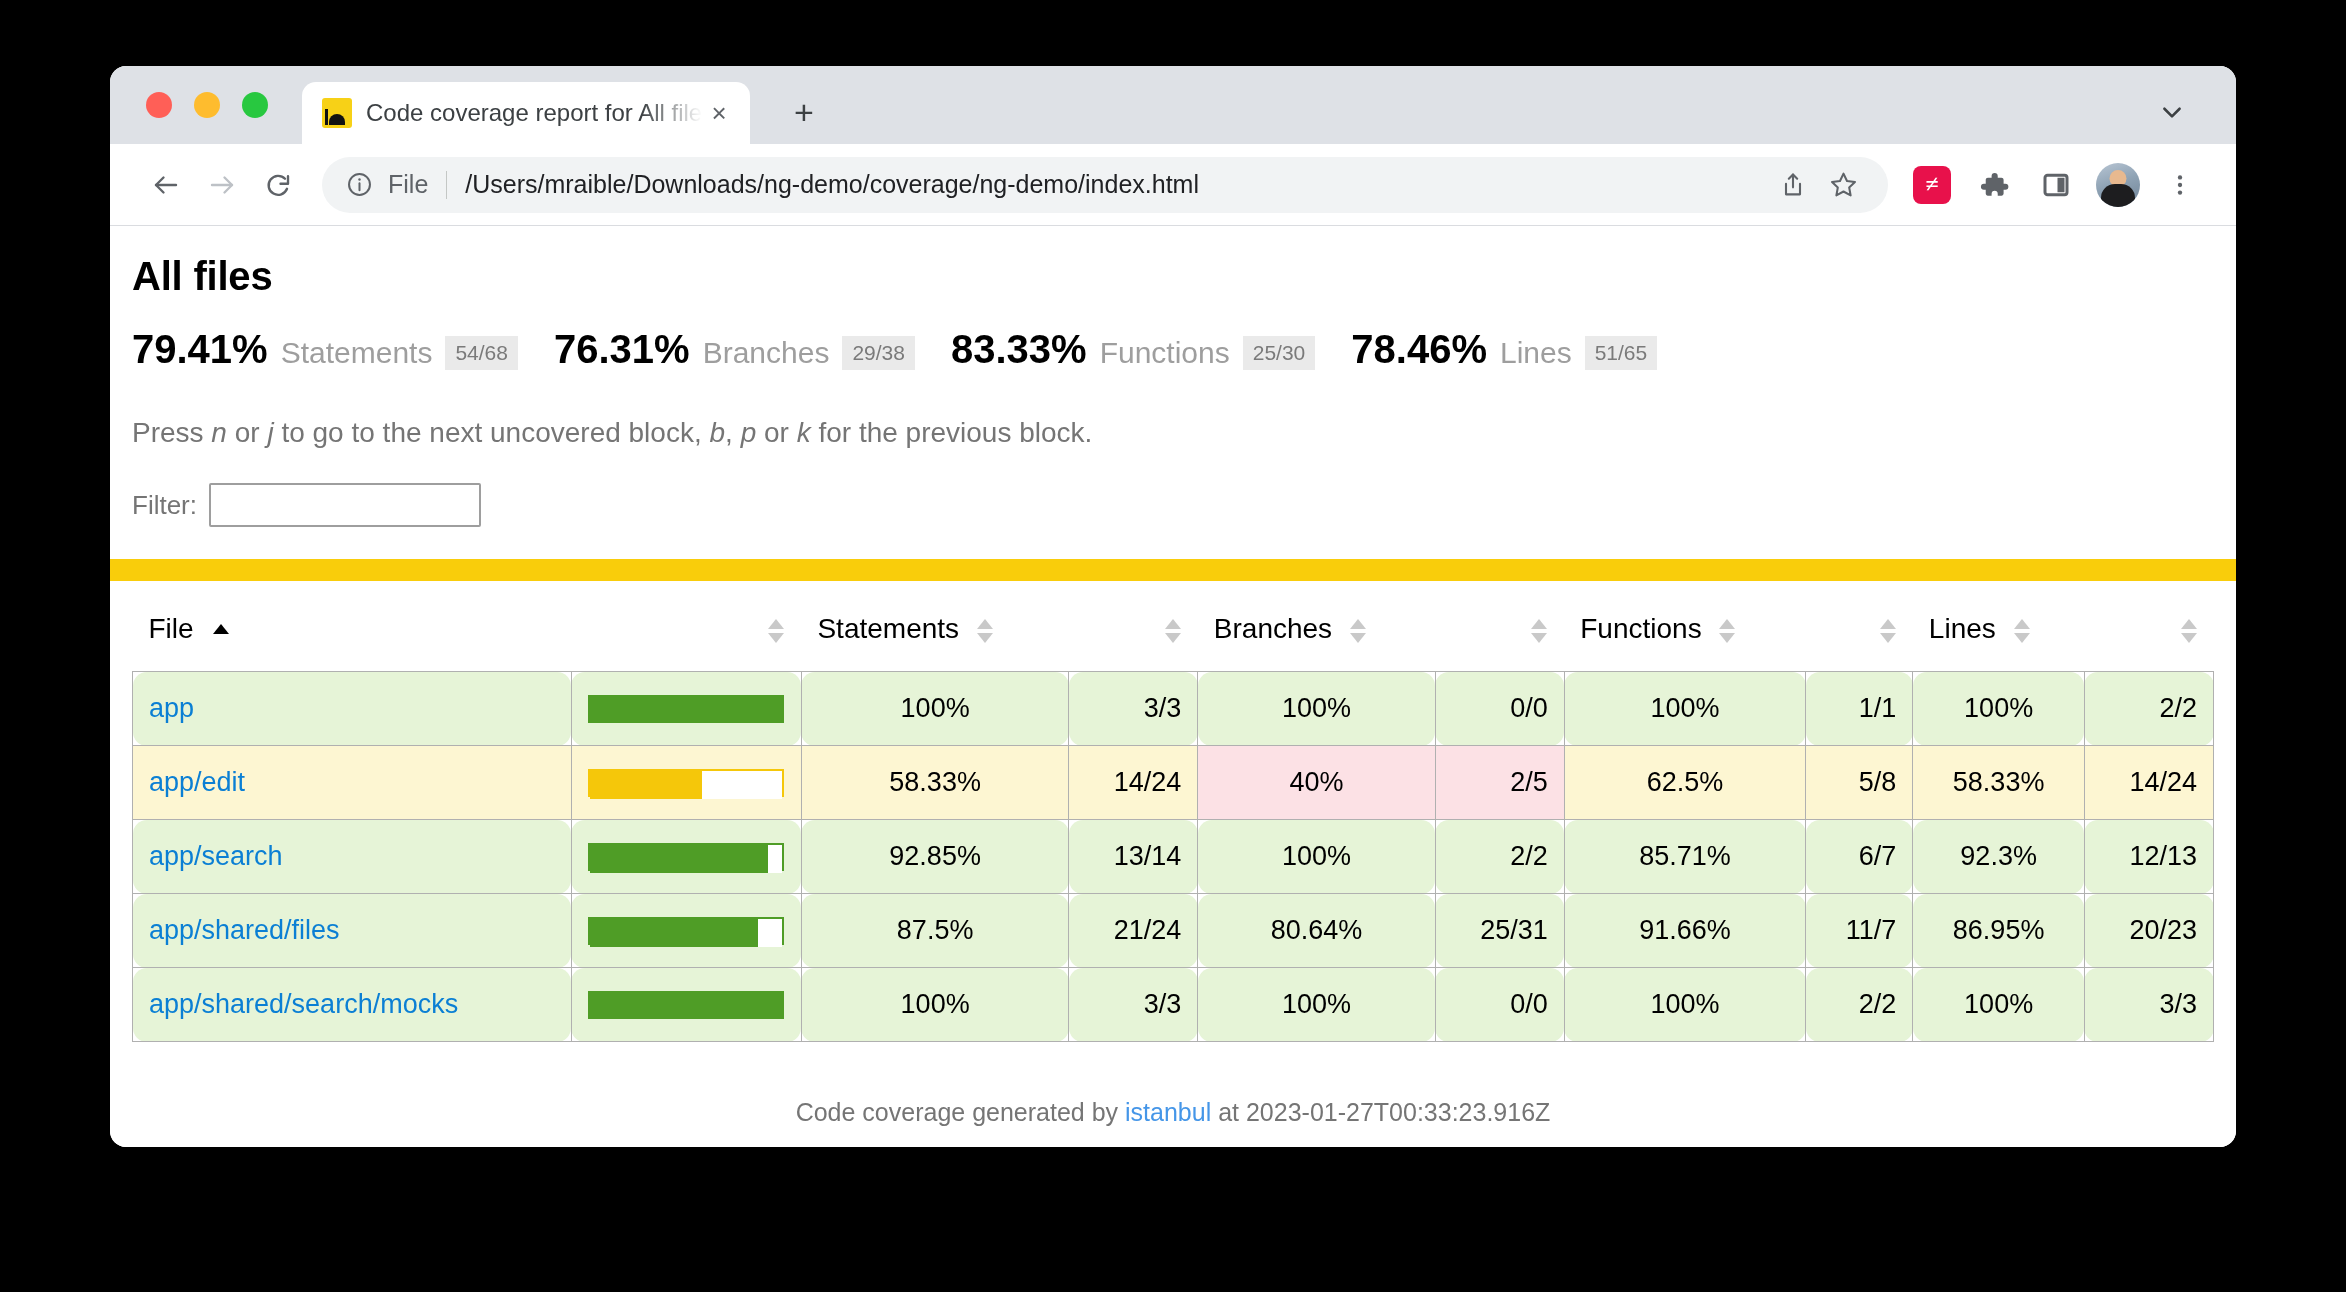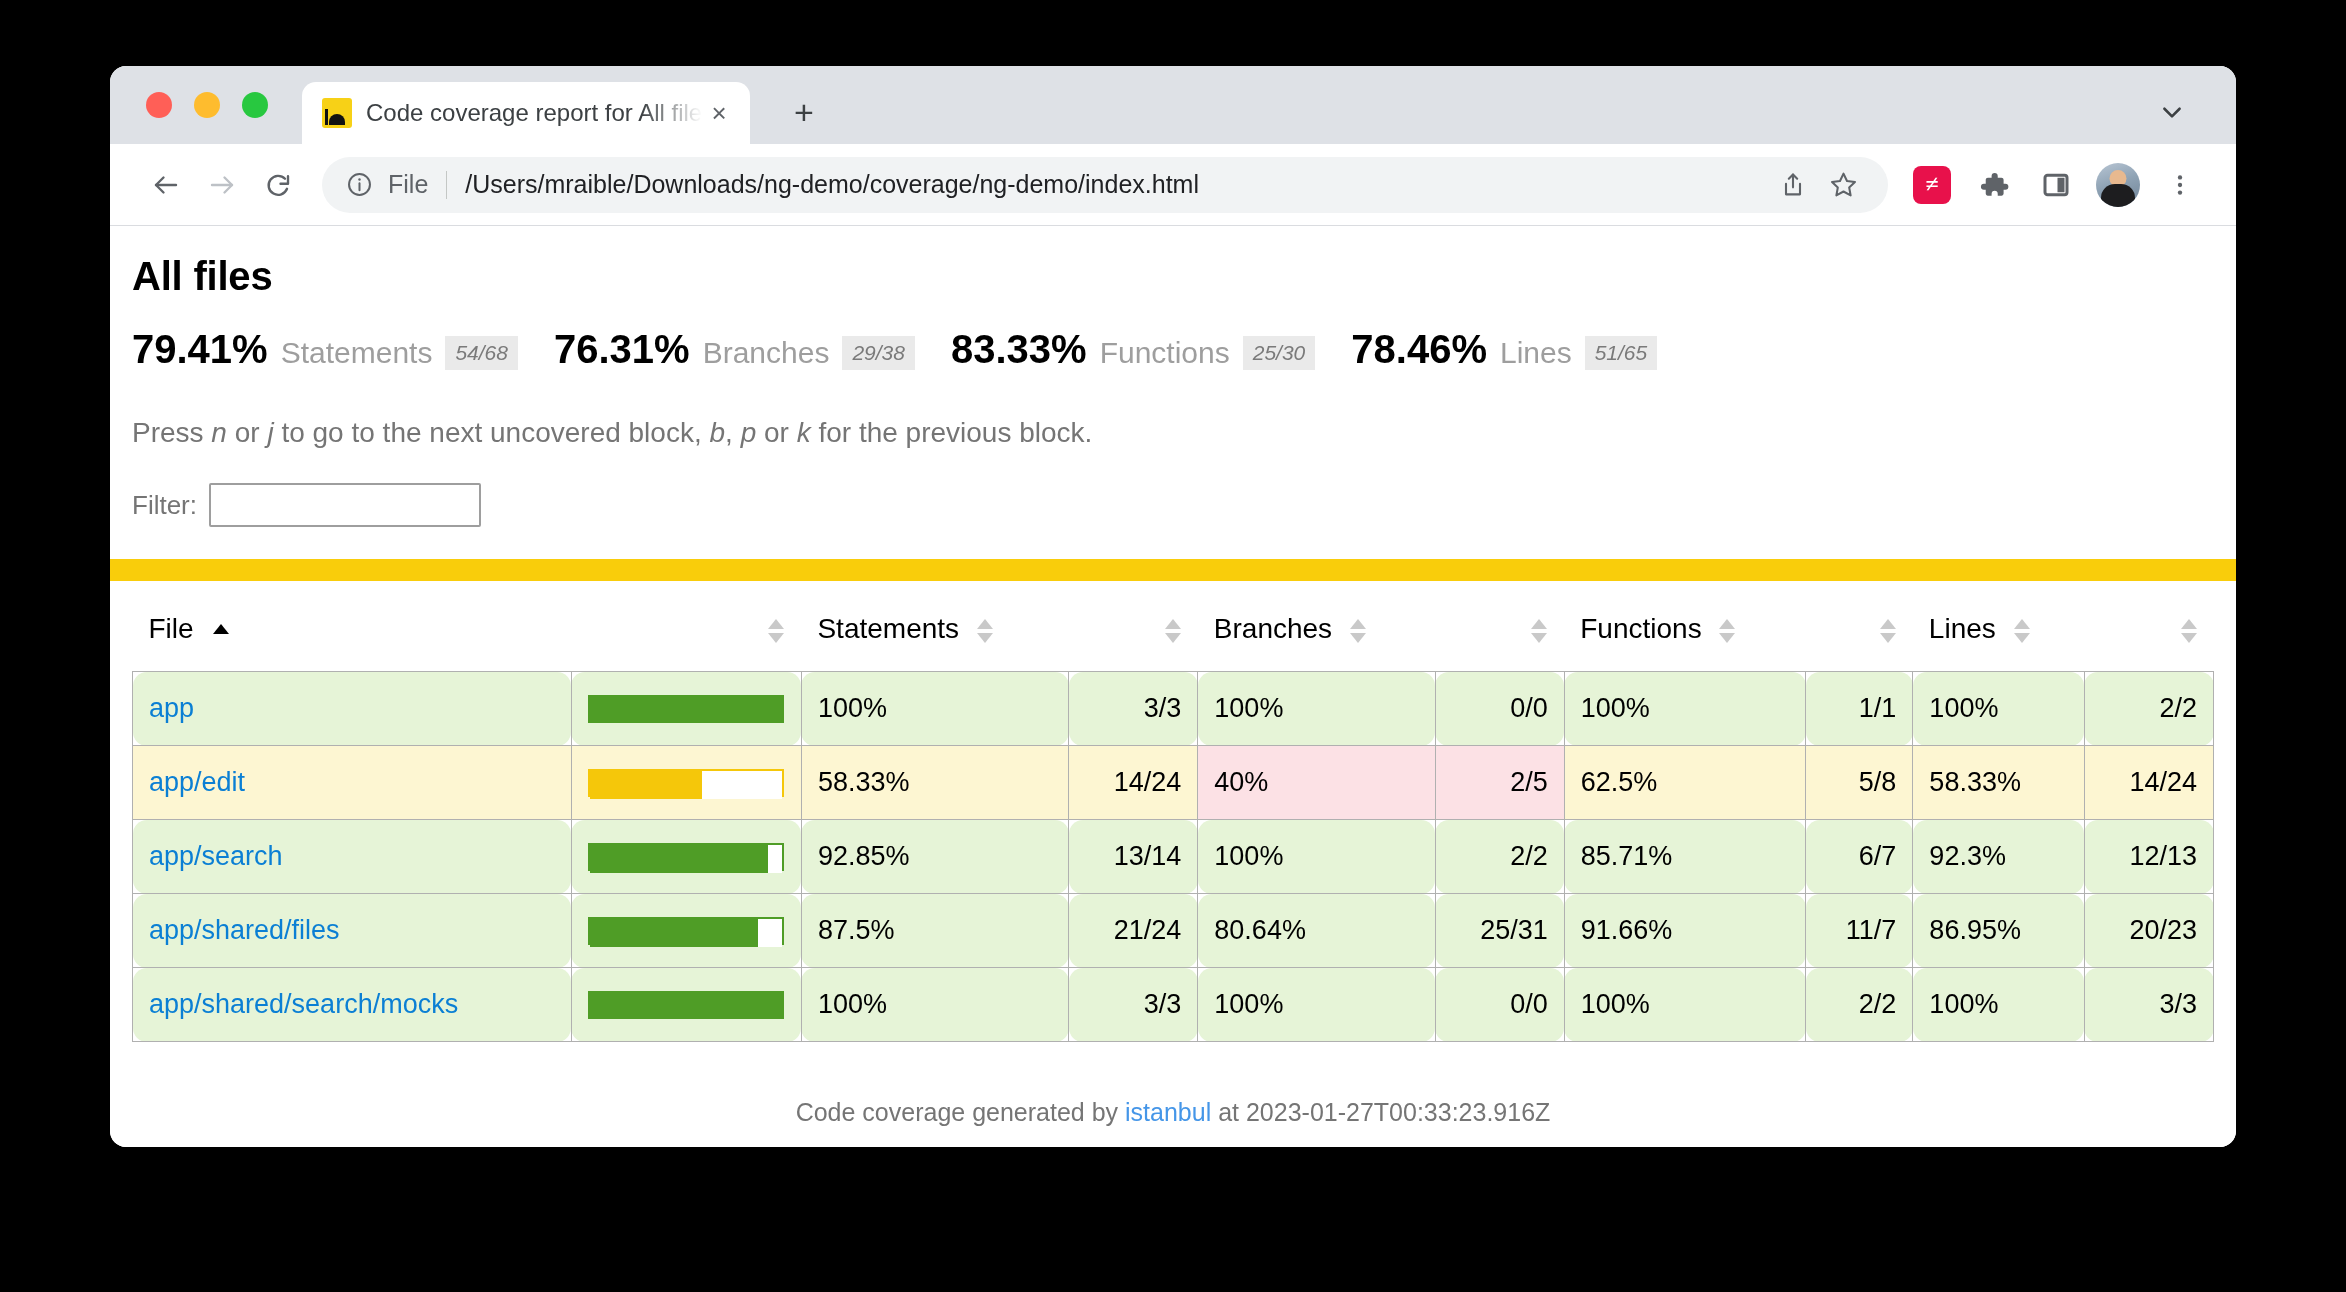--- a/index.html
+++ b/index.html
@@ -233,21 +233,20 @@
   .summary-strong { font-size: 40px; font-weight: bold; color: #000000; }
   .summary-label { font-size: 30px; color: #9e9e9e; }
   .summary-fraction {
     font-size: 21px;
     color: #7a7a7a;
     background: #eaeaea;
     border-radius: 0;
     padding: 5px 10px;
     position: relative;
     top: -3px;
-    font-style: italic;
   }
 
   #keyboard-hint {
     padding: 44px 0 0 22px;
     font-size: 28px;
     color: #757575;
   }
   #keyboard-hint i { font-style: italic; }
 
   #filter-row {
@@ -319,21 +318,21 @@
 
   #coverage-table tbody td {
     border: 1px solid #b0b0b0;
     padding: 0 16px;
     height: 74px;
     vertical-align: middle;
     white-space: nowrap;
   }
   td.file { text-align: left; padding-left: 20px; }
   td.pic  { text-align: left; width: 230px; padding-left: 16px; }
-  td.pct  { text-align: left; }
+  td.pct  { text-align: center; }
   td.abs  { text-align: right; }
 
   td.high, th.high { background: #e6f4d7; border-radius: 14px; }
   td.medium { background: #fdf6d2; }
   td.low { background: #fce1e5; }
 
   td.file a { color: #0b7fd4; text-decoration: none; font-size: 27px; }
 
   .chart {
     width: 196px; height: 28px;

